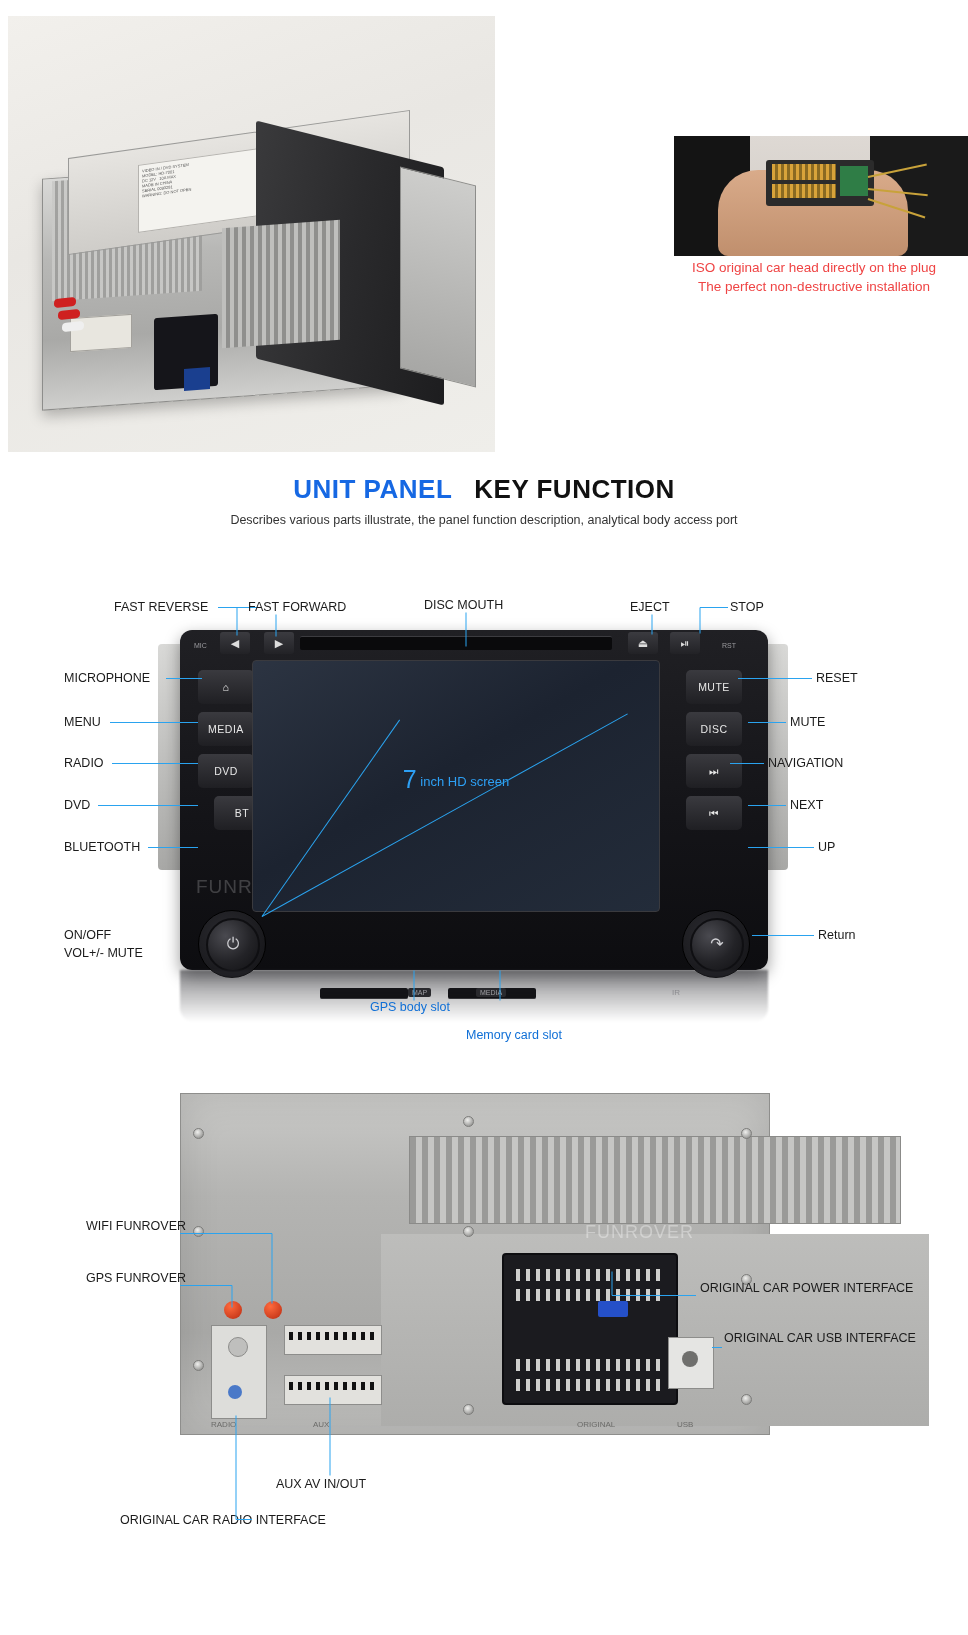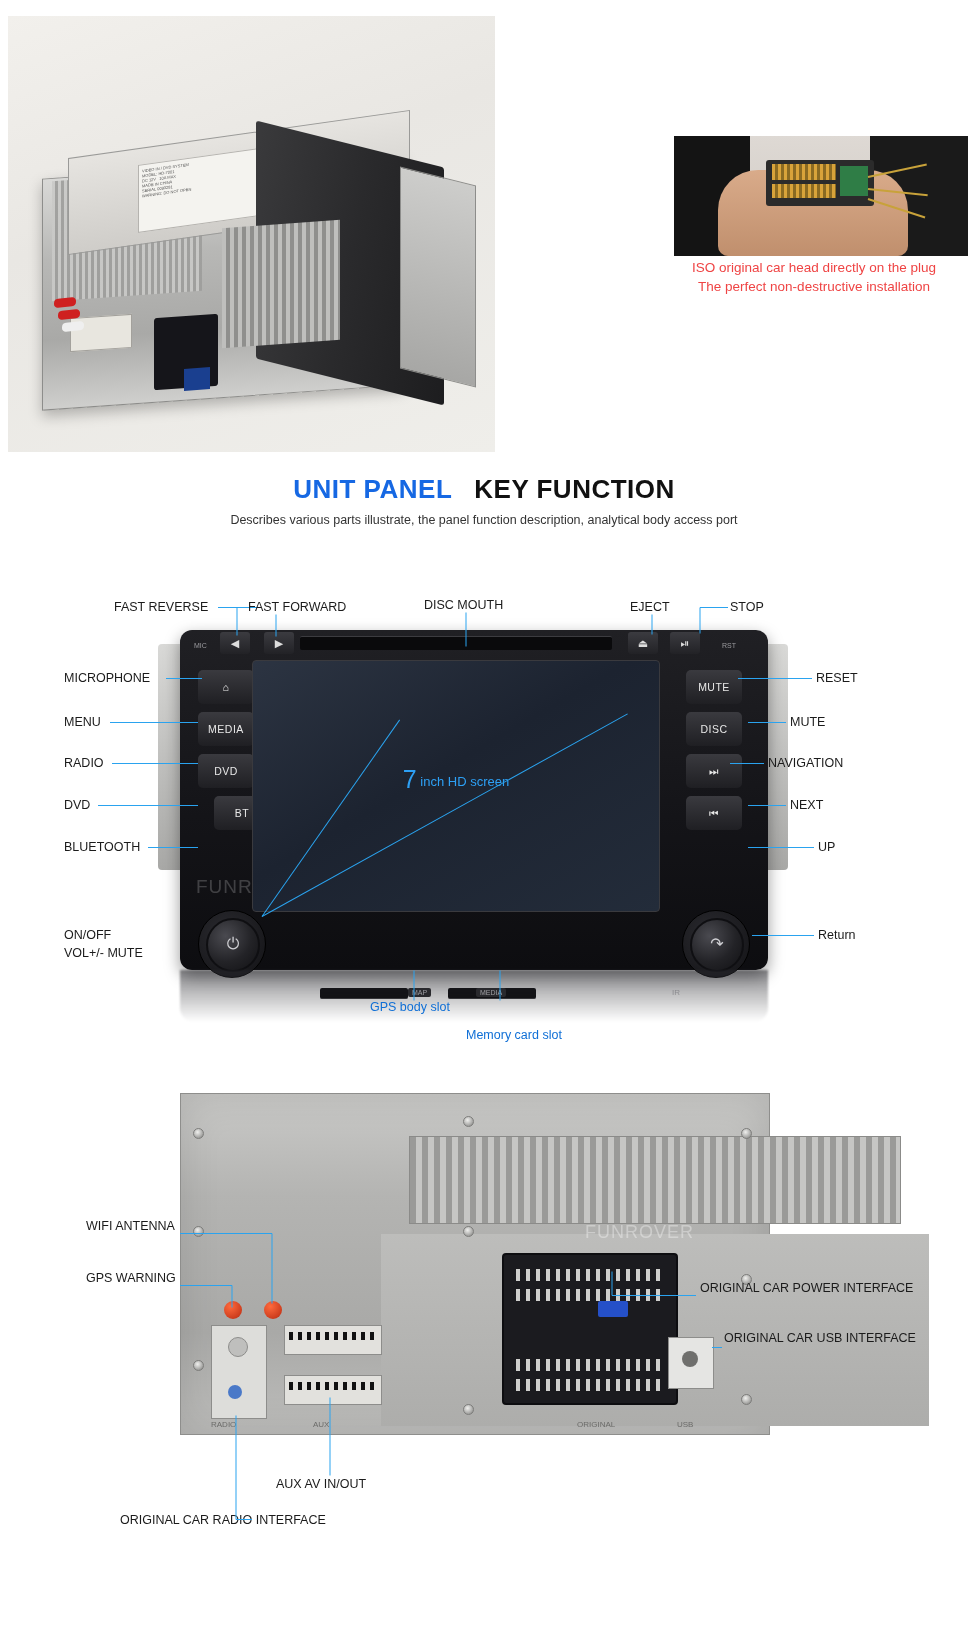--- a/index.html
+++ b/index.html
@@ -636,25 +636,25 @@
   <div class="radio-jack"></div>
   <div style="position:absolute; left:228px; top:252px; width:18px; height:18px; border-radius:50%; background:#bfbfbd; border:1px solid #8d8d8b;"></div>
   <div style="position:absolute; left:228px; top:300px; width:14px; height:14px; border-radius:50%; background:#4a79c8;"></div>
 
   <div class="ant-red1"></div>
   <div class="ant-red2"></div>
 
   <div class="harness1"></div>
   <div class="harness2"></div>
 
-  <div class="lbl" style="left:86px; top:134px;">WIFI ANTENNA</div>
+  <div class="lbl" style="left:86px; top:134px;">WIFI FUNROVER</div>
   <div class="lead-line" style="left:180px; top:148px; width:92px;"></div>
   <div class="lead-line" style="left:272px; top:148px; width:70px; transform: rotate(90deg);"></div>
 
-  <div class="lbl" style="left:86px; top:186px;">GPS WARNING</div>
+  <div class="lbl" style="left:86px; top:186px;">GPS FUNROVER</div>
   <div class="lead-line" style="left:180px; top:200px; width:52px;"></div>
   <div class="lead-line" style="left:232px; top:200px; width:22px; transform: rotate(90deg);"></div>
 
   <div class="lbl" style="left:700px; top:196px;">ORIGINAL CAR POWER INTERFACE</div>
   <div class="lead-line" style="left:612px; top:210px; width:84px;"></div>
   <div class="lead-line" style="left:612px; top:186px; width:24px; transform: rotate(90deg);"></div>
 
   <div class="lbl" style="left:724px; top:246px;">ORIGINAL CAR USB INTERFACE</div>
   <div class="lead-line" style="left:712px; top:262px; width:10px;"></div>
 

